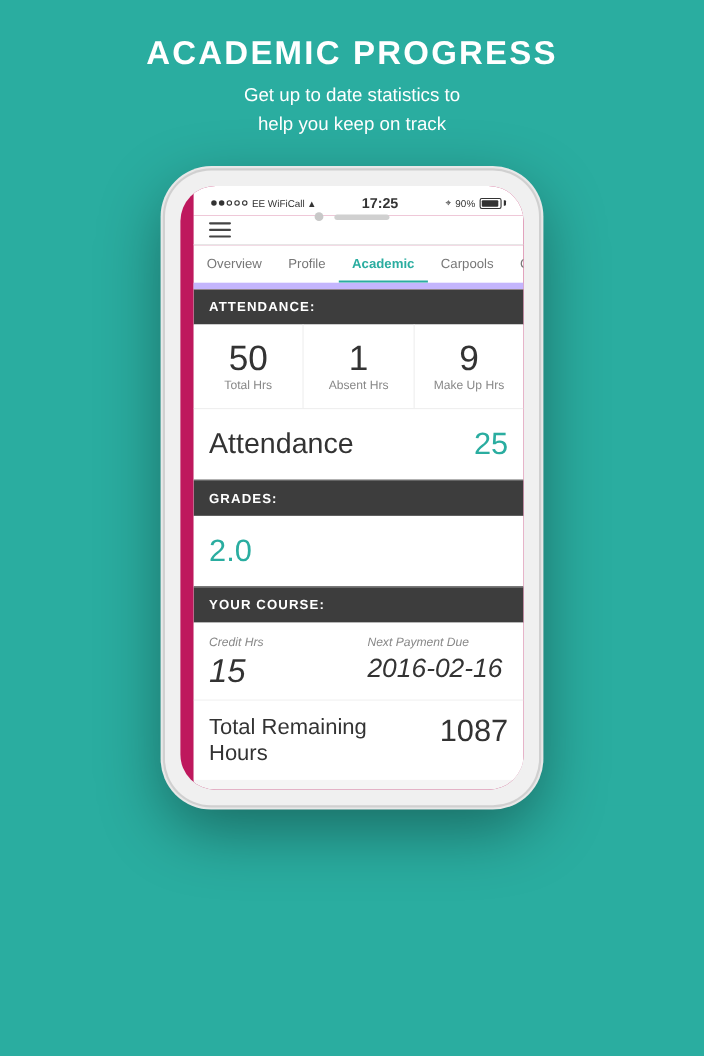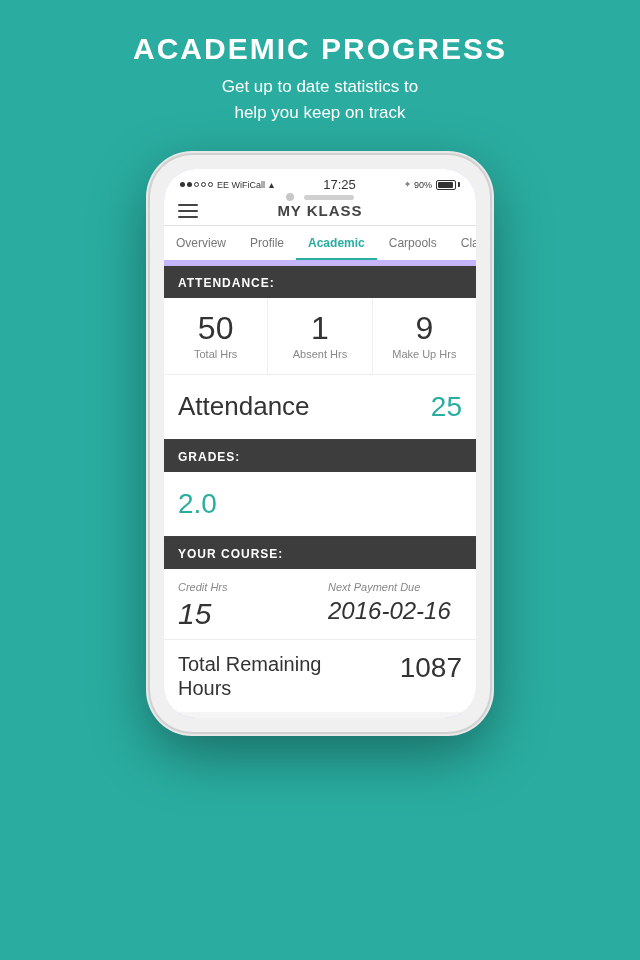--- a/index.html
+++ b/index.html
@@ -79,24 +79,25 @@
       border-radius: 0 2px 2px 0;
     }
 
     .phone-screen {
       position: absolute;
       top: 14px;
       left: 14px;
       right: 14px;
       bottom: 14px;
       border-radius: 32px;
-      background: #c4b5fd;
+      background: #be185d;
       overflow: hidden;
       display: flex;
       flex-direction: column;
+      padding-left: 12px;
     }
 
     
     .status-bar {
       background: #fff;
       padding: 8px 16px 4px;
       display: flex;
       align-items: center;
       justify-content: space-between;
       font-size: 11px;
@@ -123,21 +124,21 @@
       border-radius: 50%;
       background: #333;
     }
     .dot.empty {
       background: transparent;
       border: 1px solid #333;
     }
 
     .status-center {
       font-size: 13px;
-      font-weight: 400;
+      font-weight: 700;
       color: #333;
     }
 
     .status-right {
       display: flex;
       align-items: center;
       gap: 4px;
       font-size: 10px;
       color: #333;
     }
@@ -421,21 +422,20 @@
           <div class="camera-dot"></div>
           <div class="speaker-grille"></div>
         </div>
 
         <div class="app-topbar">
           <div class="hamburger-icon">
             <div class="hamburger-line"></div>
             <div class="hamburger-line"></div>
             <div class="hamburger-line"></div>
           </div>
-          <div class="app-title">MY KLASS</div>
           <div style="width:20px;"></div>
         </div>
 
         <div class="tabs-bar">
           <div class="tab-item">
             <span>Overview</span>
           </div>
           <div class="tab-item">
             <span>Profile</span>
           </div>

